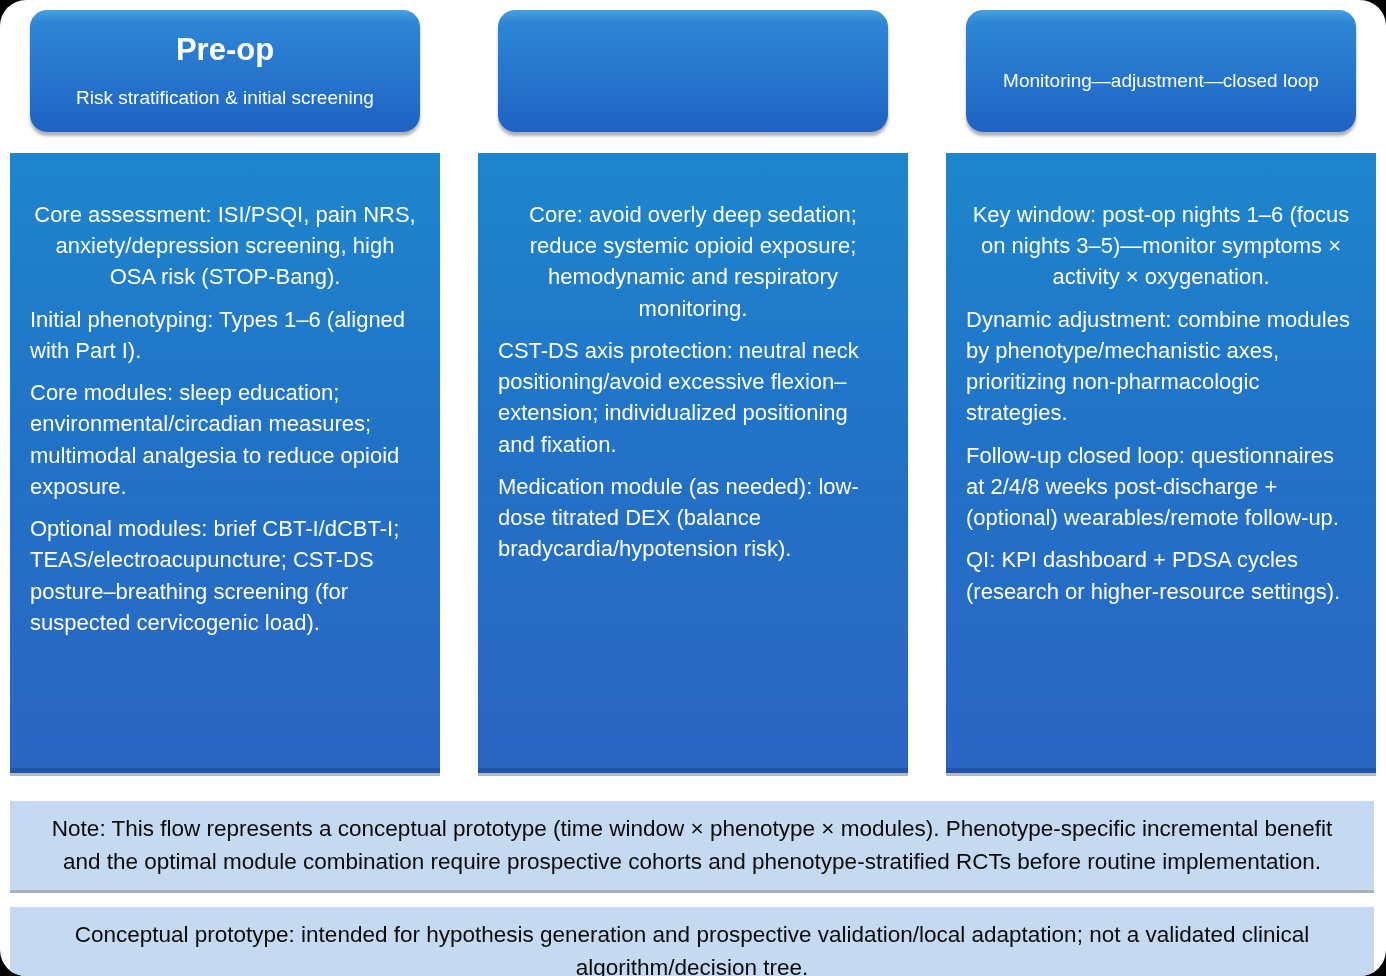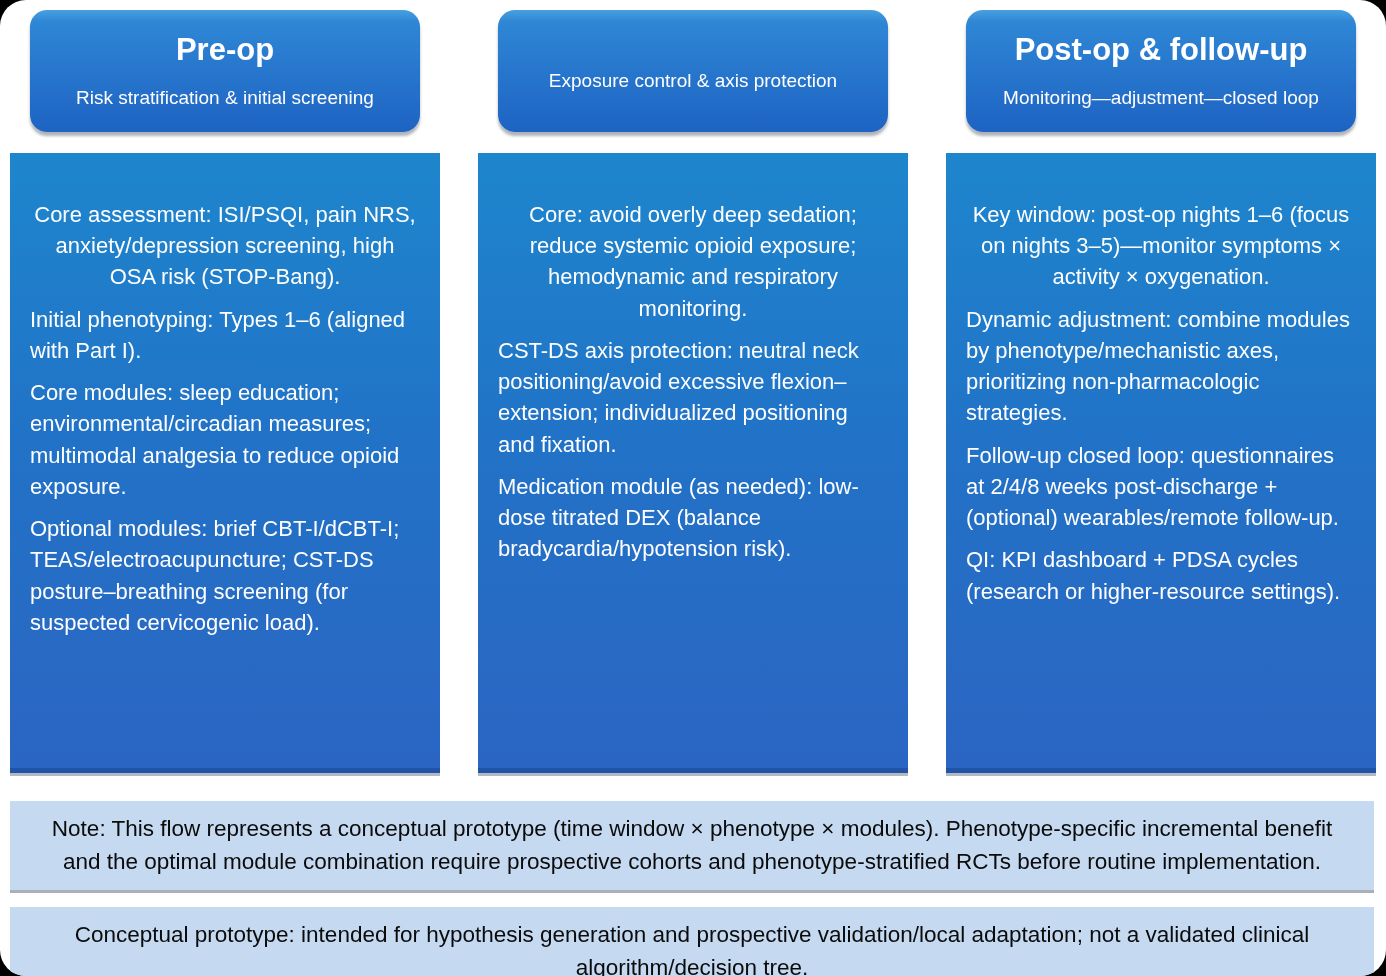--- a/index.html
+++ b/index.html
@@ -86,32 +86,30 @@
       <div class="body-box">
         <p class="center">Core assessment: ISI/PSQI, pain NRS, anxiety/depression screening, high OSA risk (STOP-Bang).</p>
         <p>Initial phenotyping: Types 1–6 (aligned with Part I).</p>
         <p>Core modules: sleep education; environmental/circadian measures; multimodal analgesia to reduce opioid exposure.</p>
         <p>Optional modules: brief CBT-I/dCBT-I; TEAS/electroacupuncture; CST-DS posture–breathing screening (for suspected cervicogenic load).</p>
       </div>
     </div>
 
     <div class="col">
       <div class="header-box">
-        <div class="header-sub">Exposure control &amp; axis protection</div>
       </div>
       <div class="body-box">
         <p class="center">Core: avoid overly deep sedation; reduce systemic opioid exposure; hemodynamic and respiratory monitoring.</p>
         <p>CST-DS axis protection: neutral neck positioning/avoid excessive flexion–extension; individualized positioning and fixation.</p>
         <p>Medication module (as needed): low-dose titrated DEX (balance bradycardia/hypotension risk).</p>
       </div>
     </div>
 
     <div class="col">
       <div class="header-box">
-        <div class="header-title">Post-op &amp; follow-up</div>
         <div class="header-sub">Monitoring—adjustment—closed loop</div>
       </div>
       <div class="body-box">
         <p class="center">Key window: post-op nights 1–6 (focus on nights 3–5)—monitor symptoms × activity × oxygenation.</p>
         <p>Dynamic adjustment: combine modules by phenotype/mechanistic axes, prioritizing non-pharmacologic strategies.</p>
         <p>Follow-up closed loop: questionnaires at 2/4/8 weeks post-discharge + (optional) wearables/remote follow-up.</p>
         <p>QI: KPI dashboard + PDSA cycles (research or higher-resource settings).</p>
       </div>
     </div>
 

